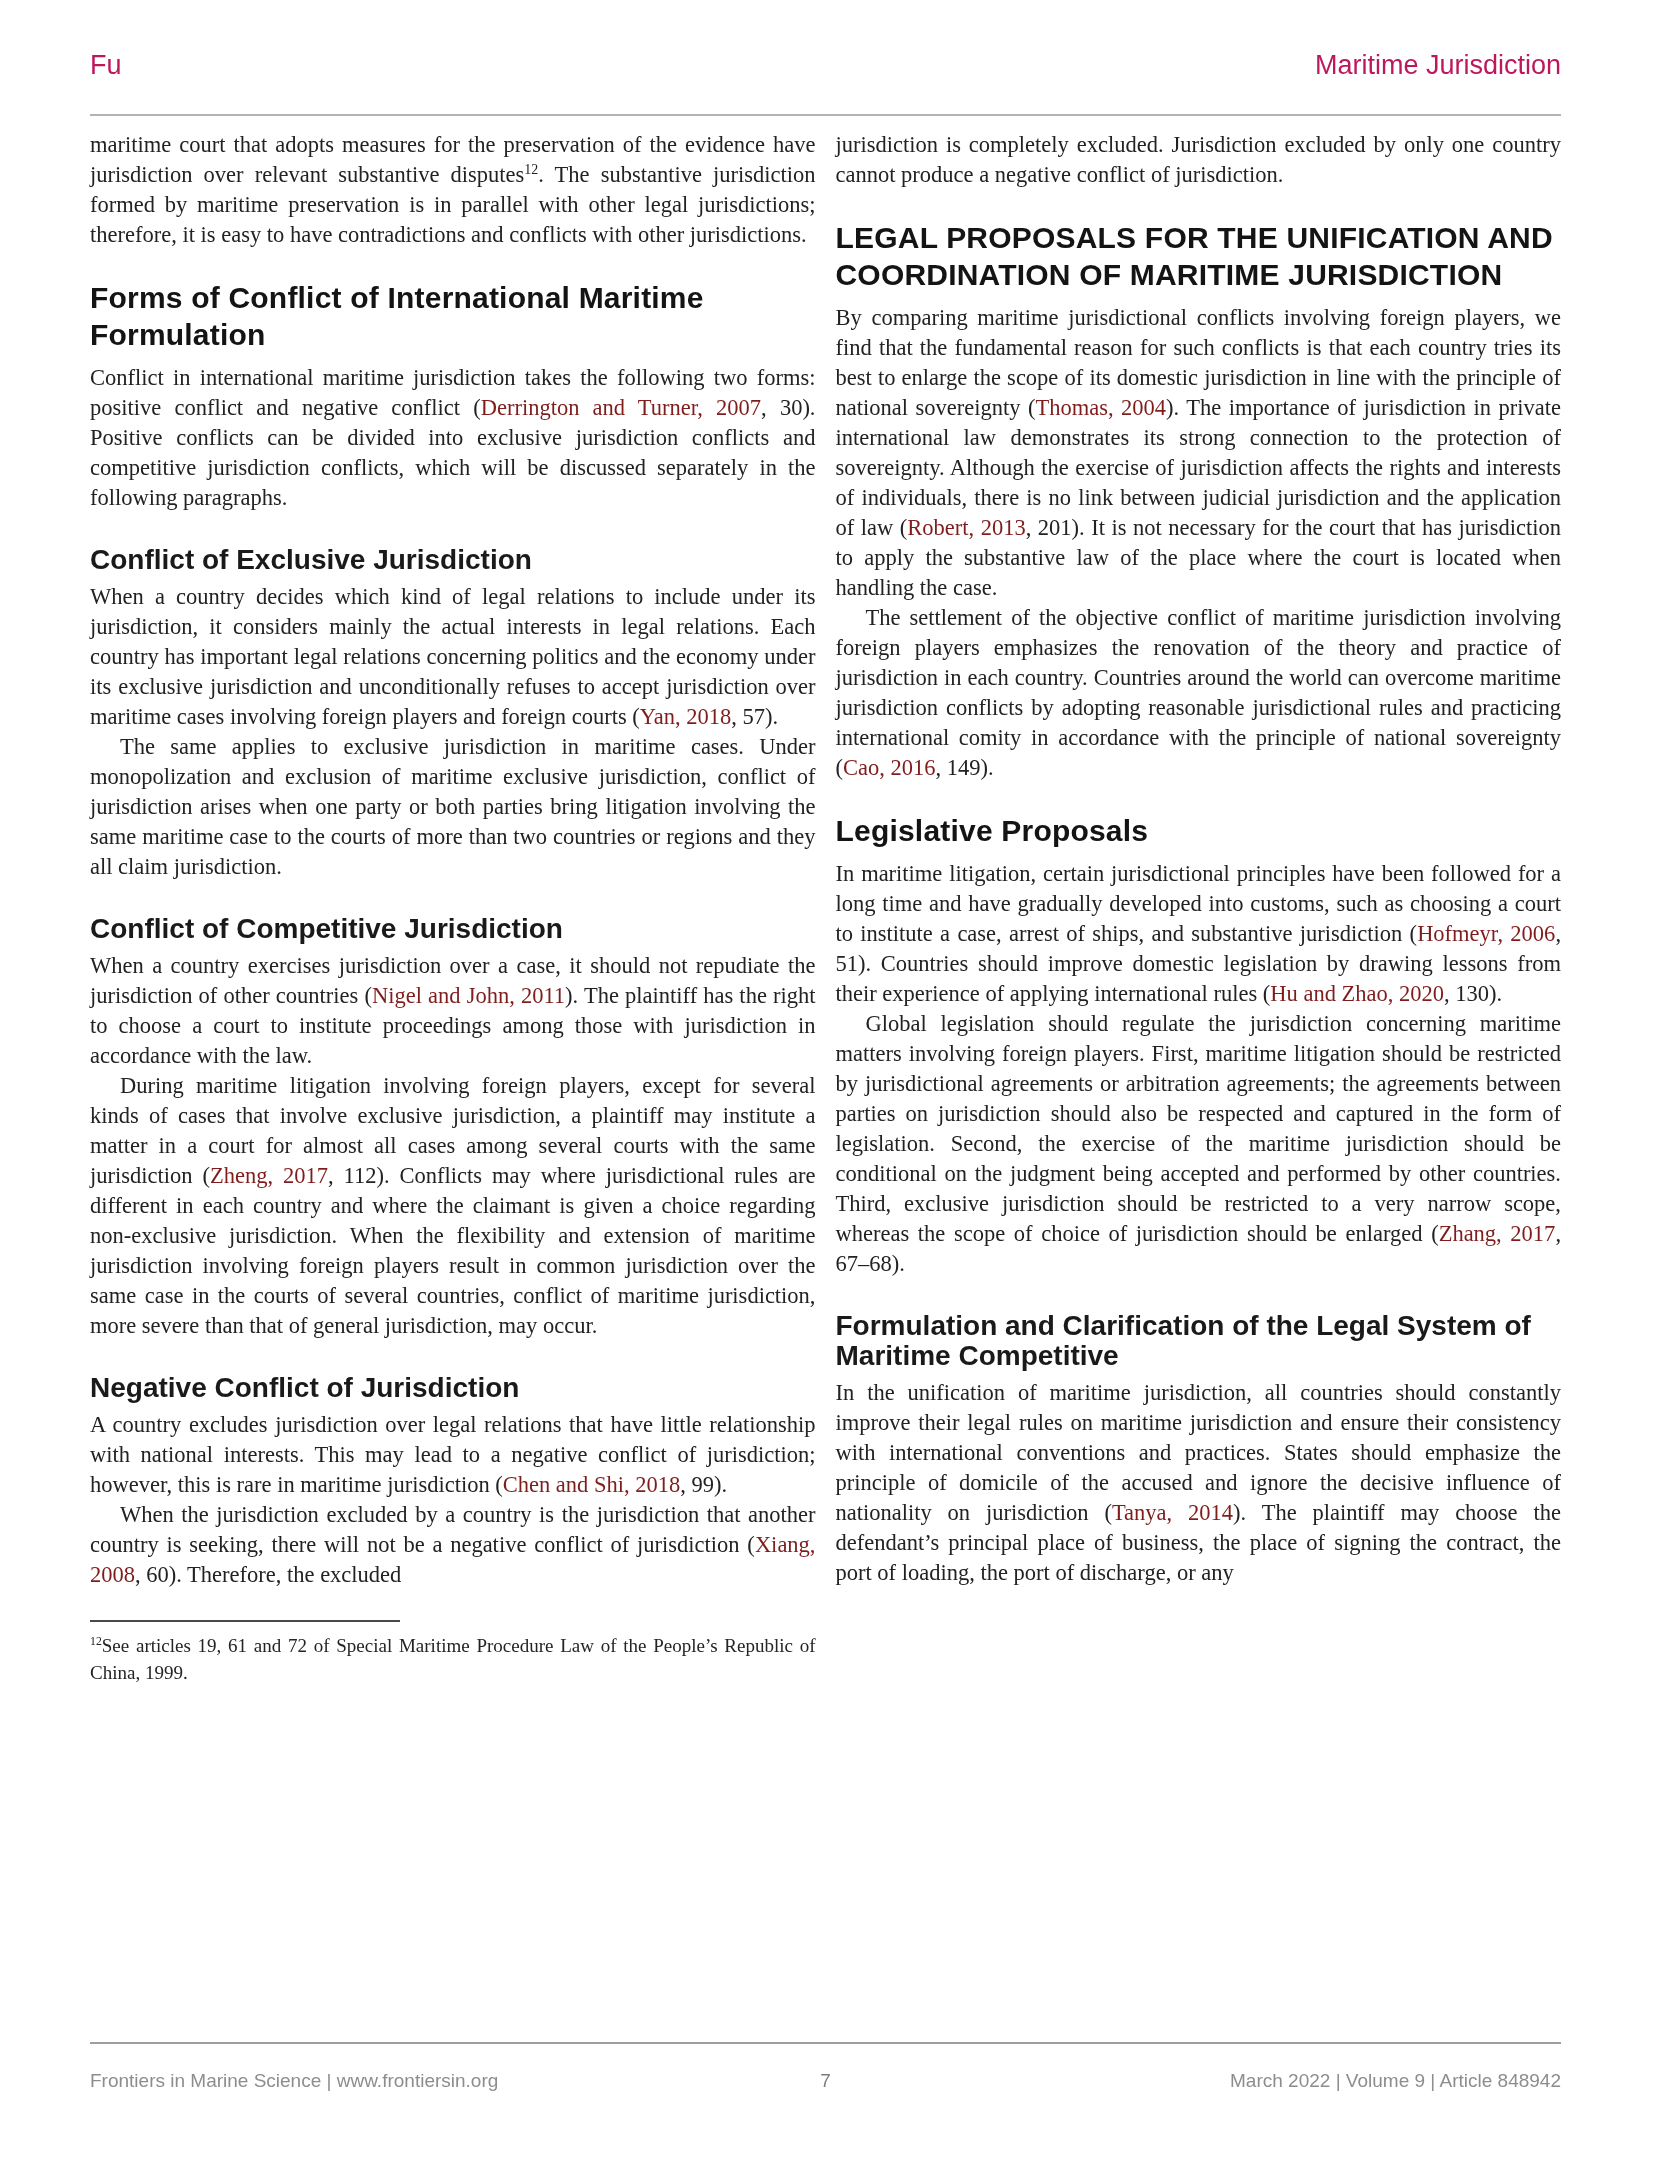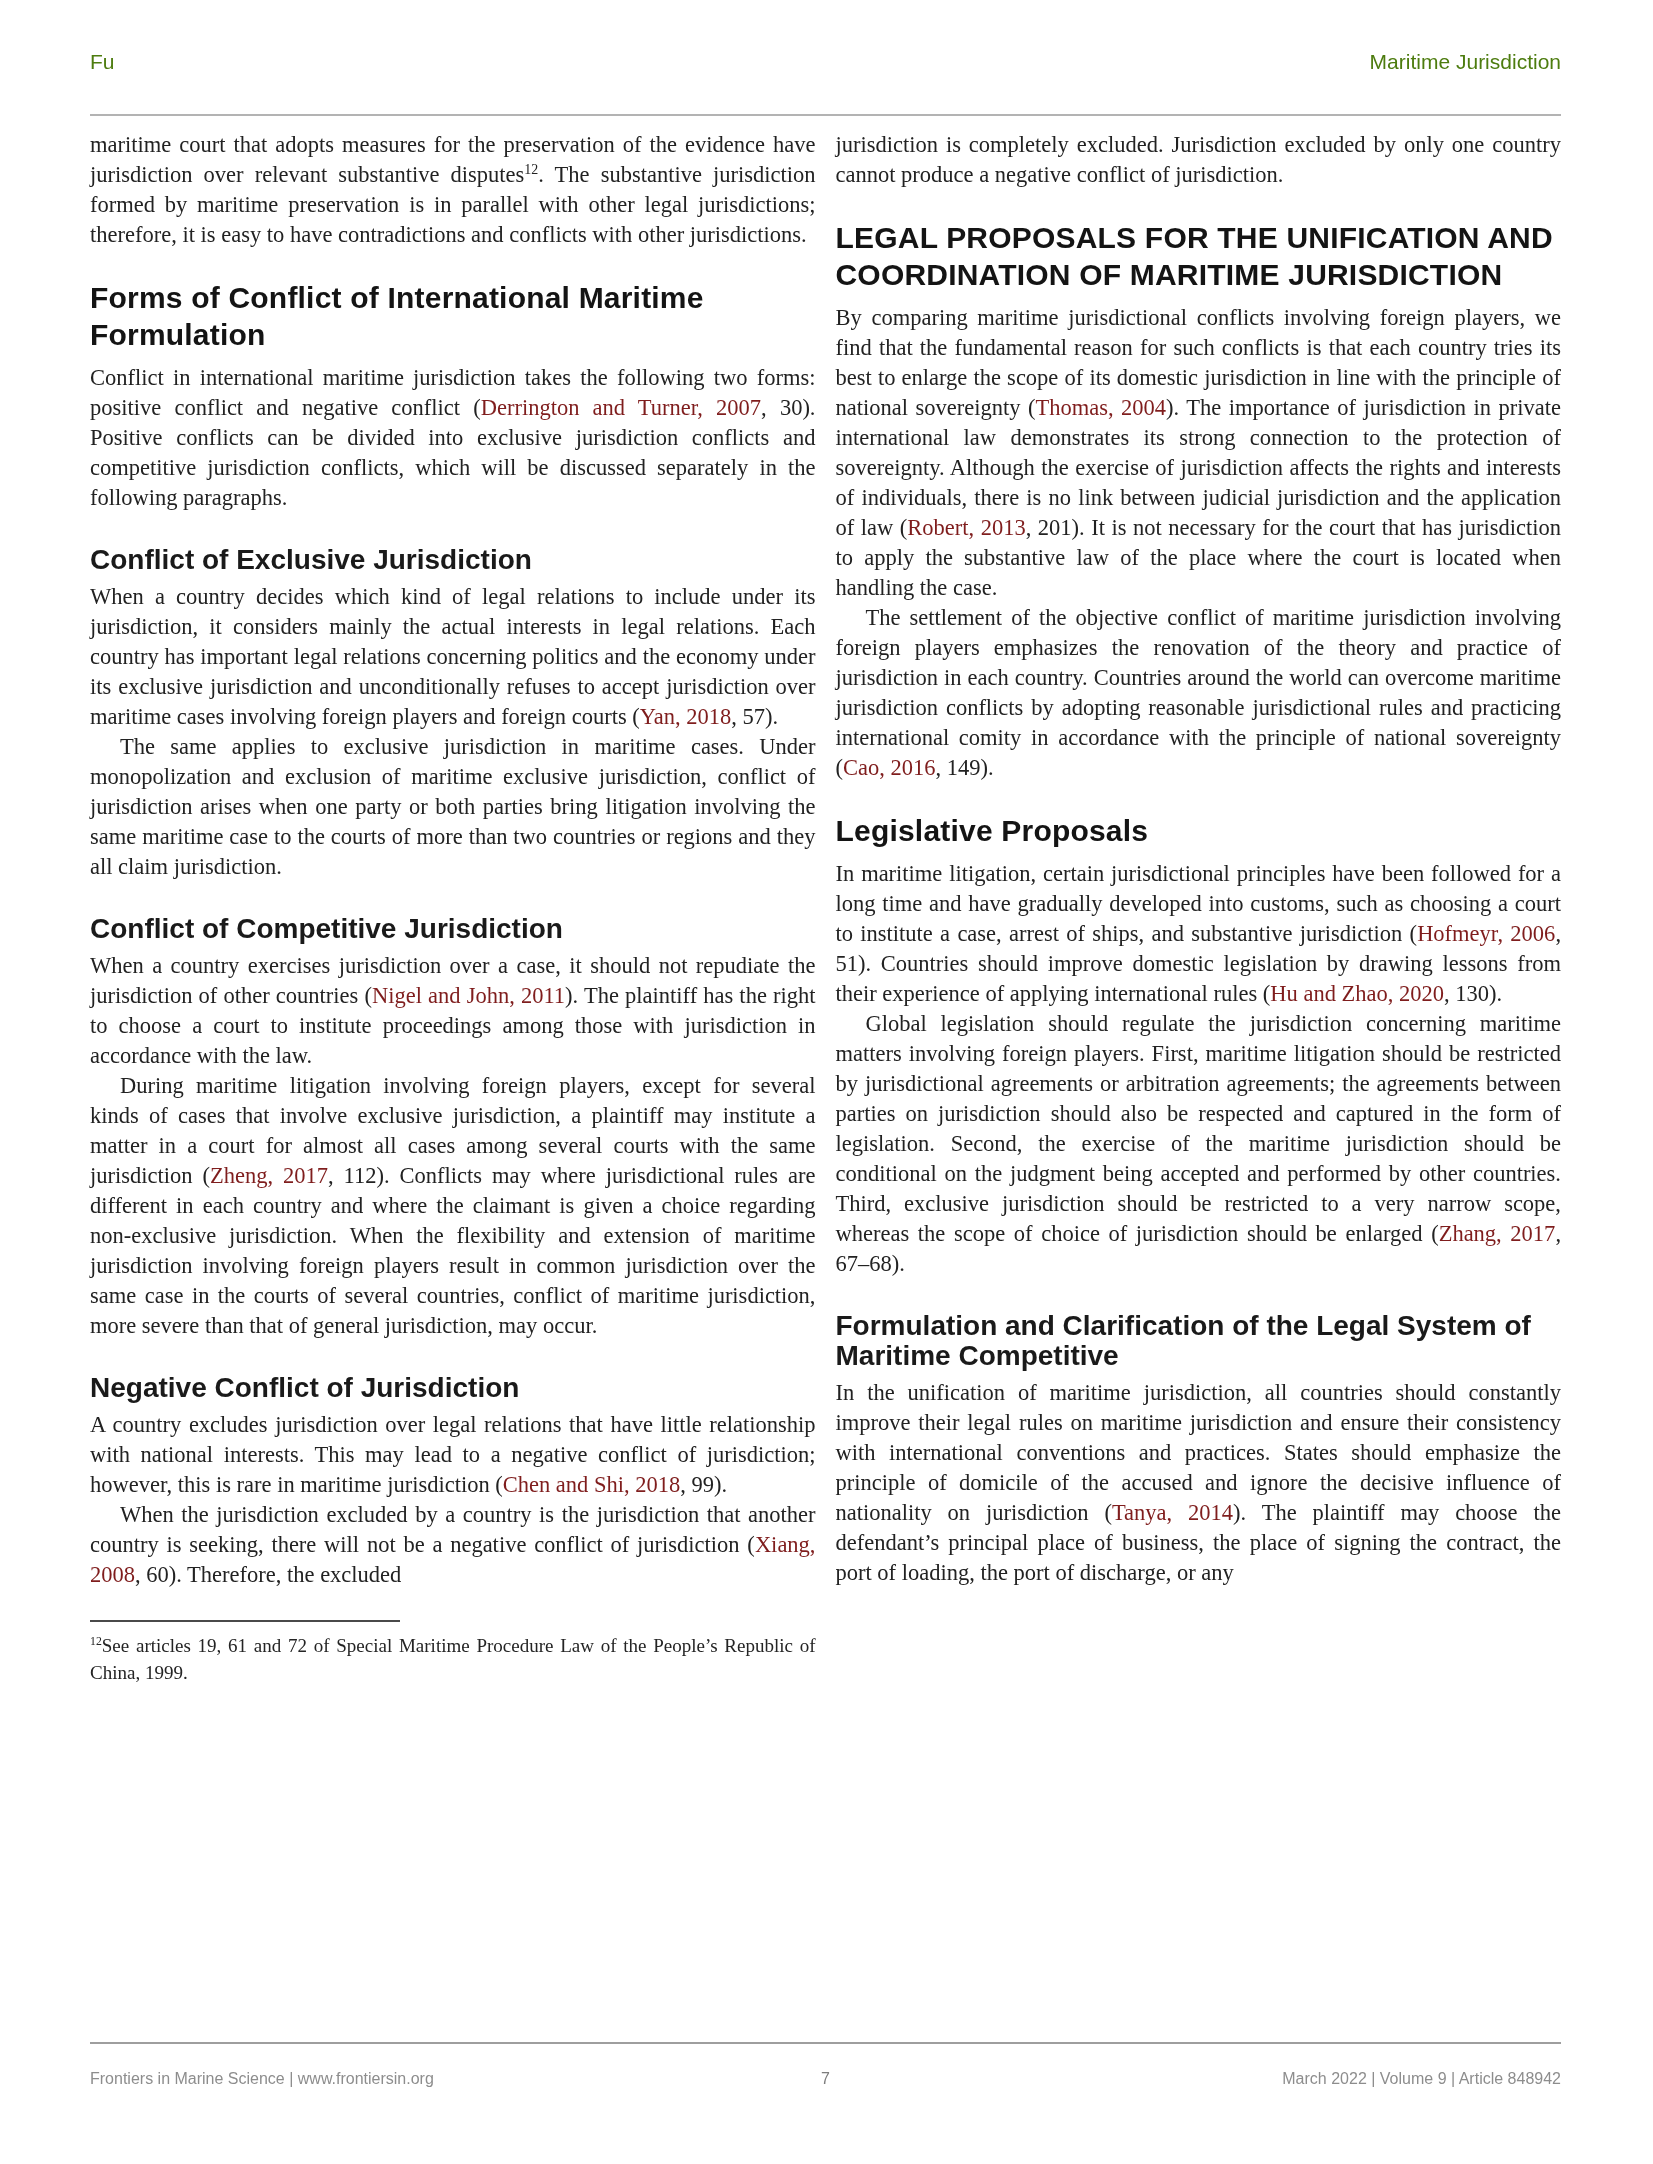--- a/index.html
+++ b/index.html
@@ -11,22 +11,22 @@
     background: #ffffff;
     overflow: hidden;
     font-family: "Liberation Serif", serif;
   }
   .running-head {
     position: absolute;
     top: 50px; left: 90px; right: 92px;
     display: flex;
     justify-content: space-between;
     font-family: "Liberation Sans", sans-serif;
-    font-size: 21px;
-    color: #4d7c0f;
+    font-size: 27px;
+    color: #be185d;
   }
   .header-rule {
     position: absolute;
     top: 114px; left: 90px; right: 92px;
     border-top: 2px solid #b3b3b3;
   }
   .columns {
     position: absolute;
     top: 130px; left: 90px; right: 92px;
     display: flex;
@@ -79,21 +79,21 @@
     color: #242424;
   }
   .footer {
     position: absolute;
     top: 2042px; left: 90px; right: 92px;
     border-top: 2px solid #9e9e9e;
     padding-top: 26px;
     display: flex;
     align-items: baseline;
     font-family: "Liberation Sans", sans-serif;
-    font-size: 16px;
+    font-size: 19px;
     color: #8d8d8d;
   }
   .footer .f-left  { flex: 1; text-align: left; }
   .footer .f-mid   { flex: 1; text-align: center; color: #7d7d7d; }
   .footer .f-right { flex: 1; text-align: right; }
 </style>
 </head>
 <body>
 
 <div class="page">

